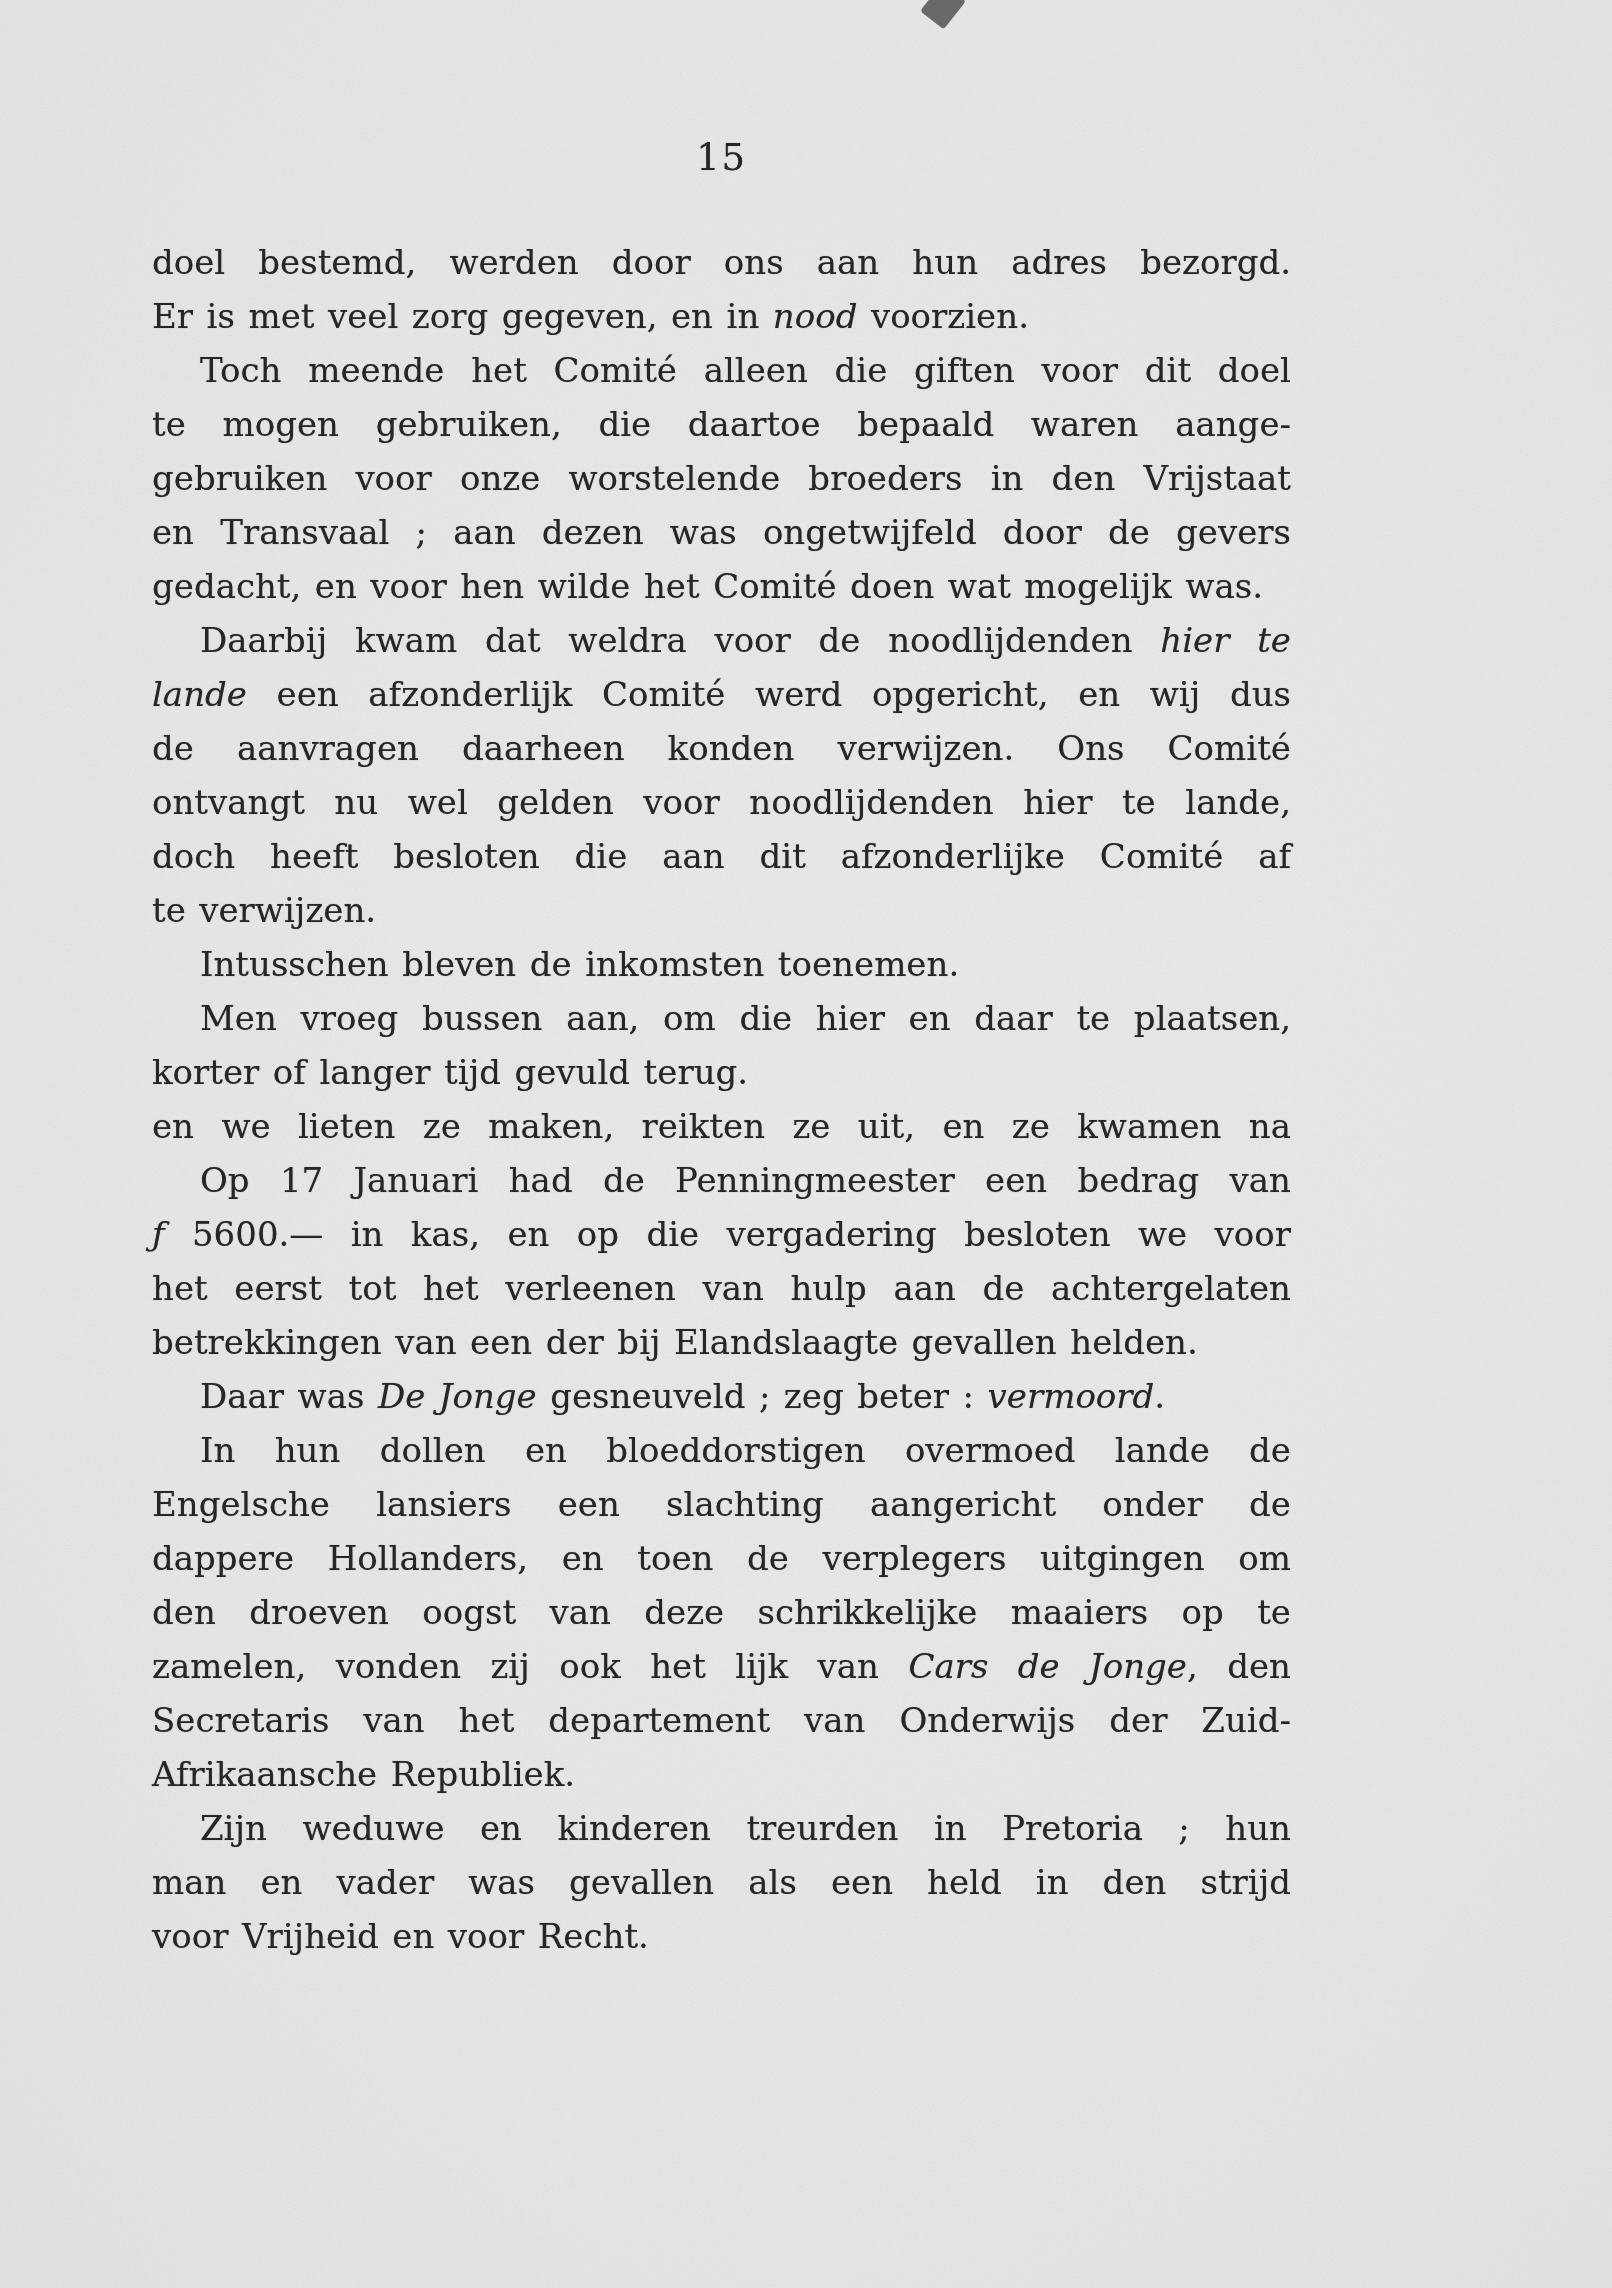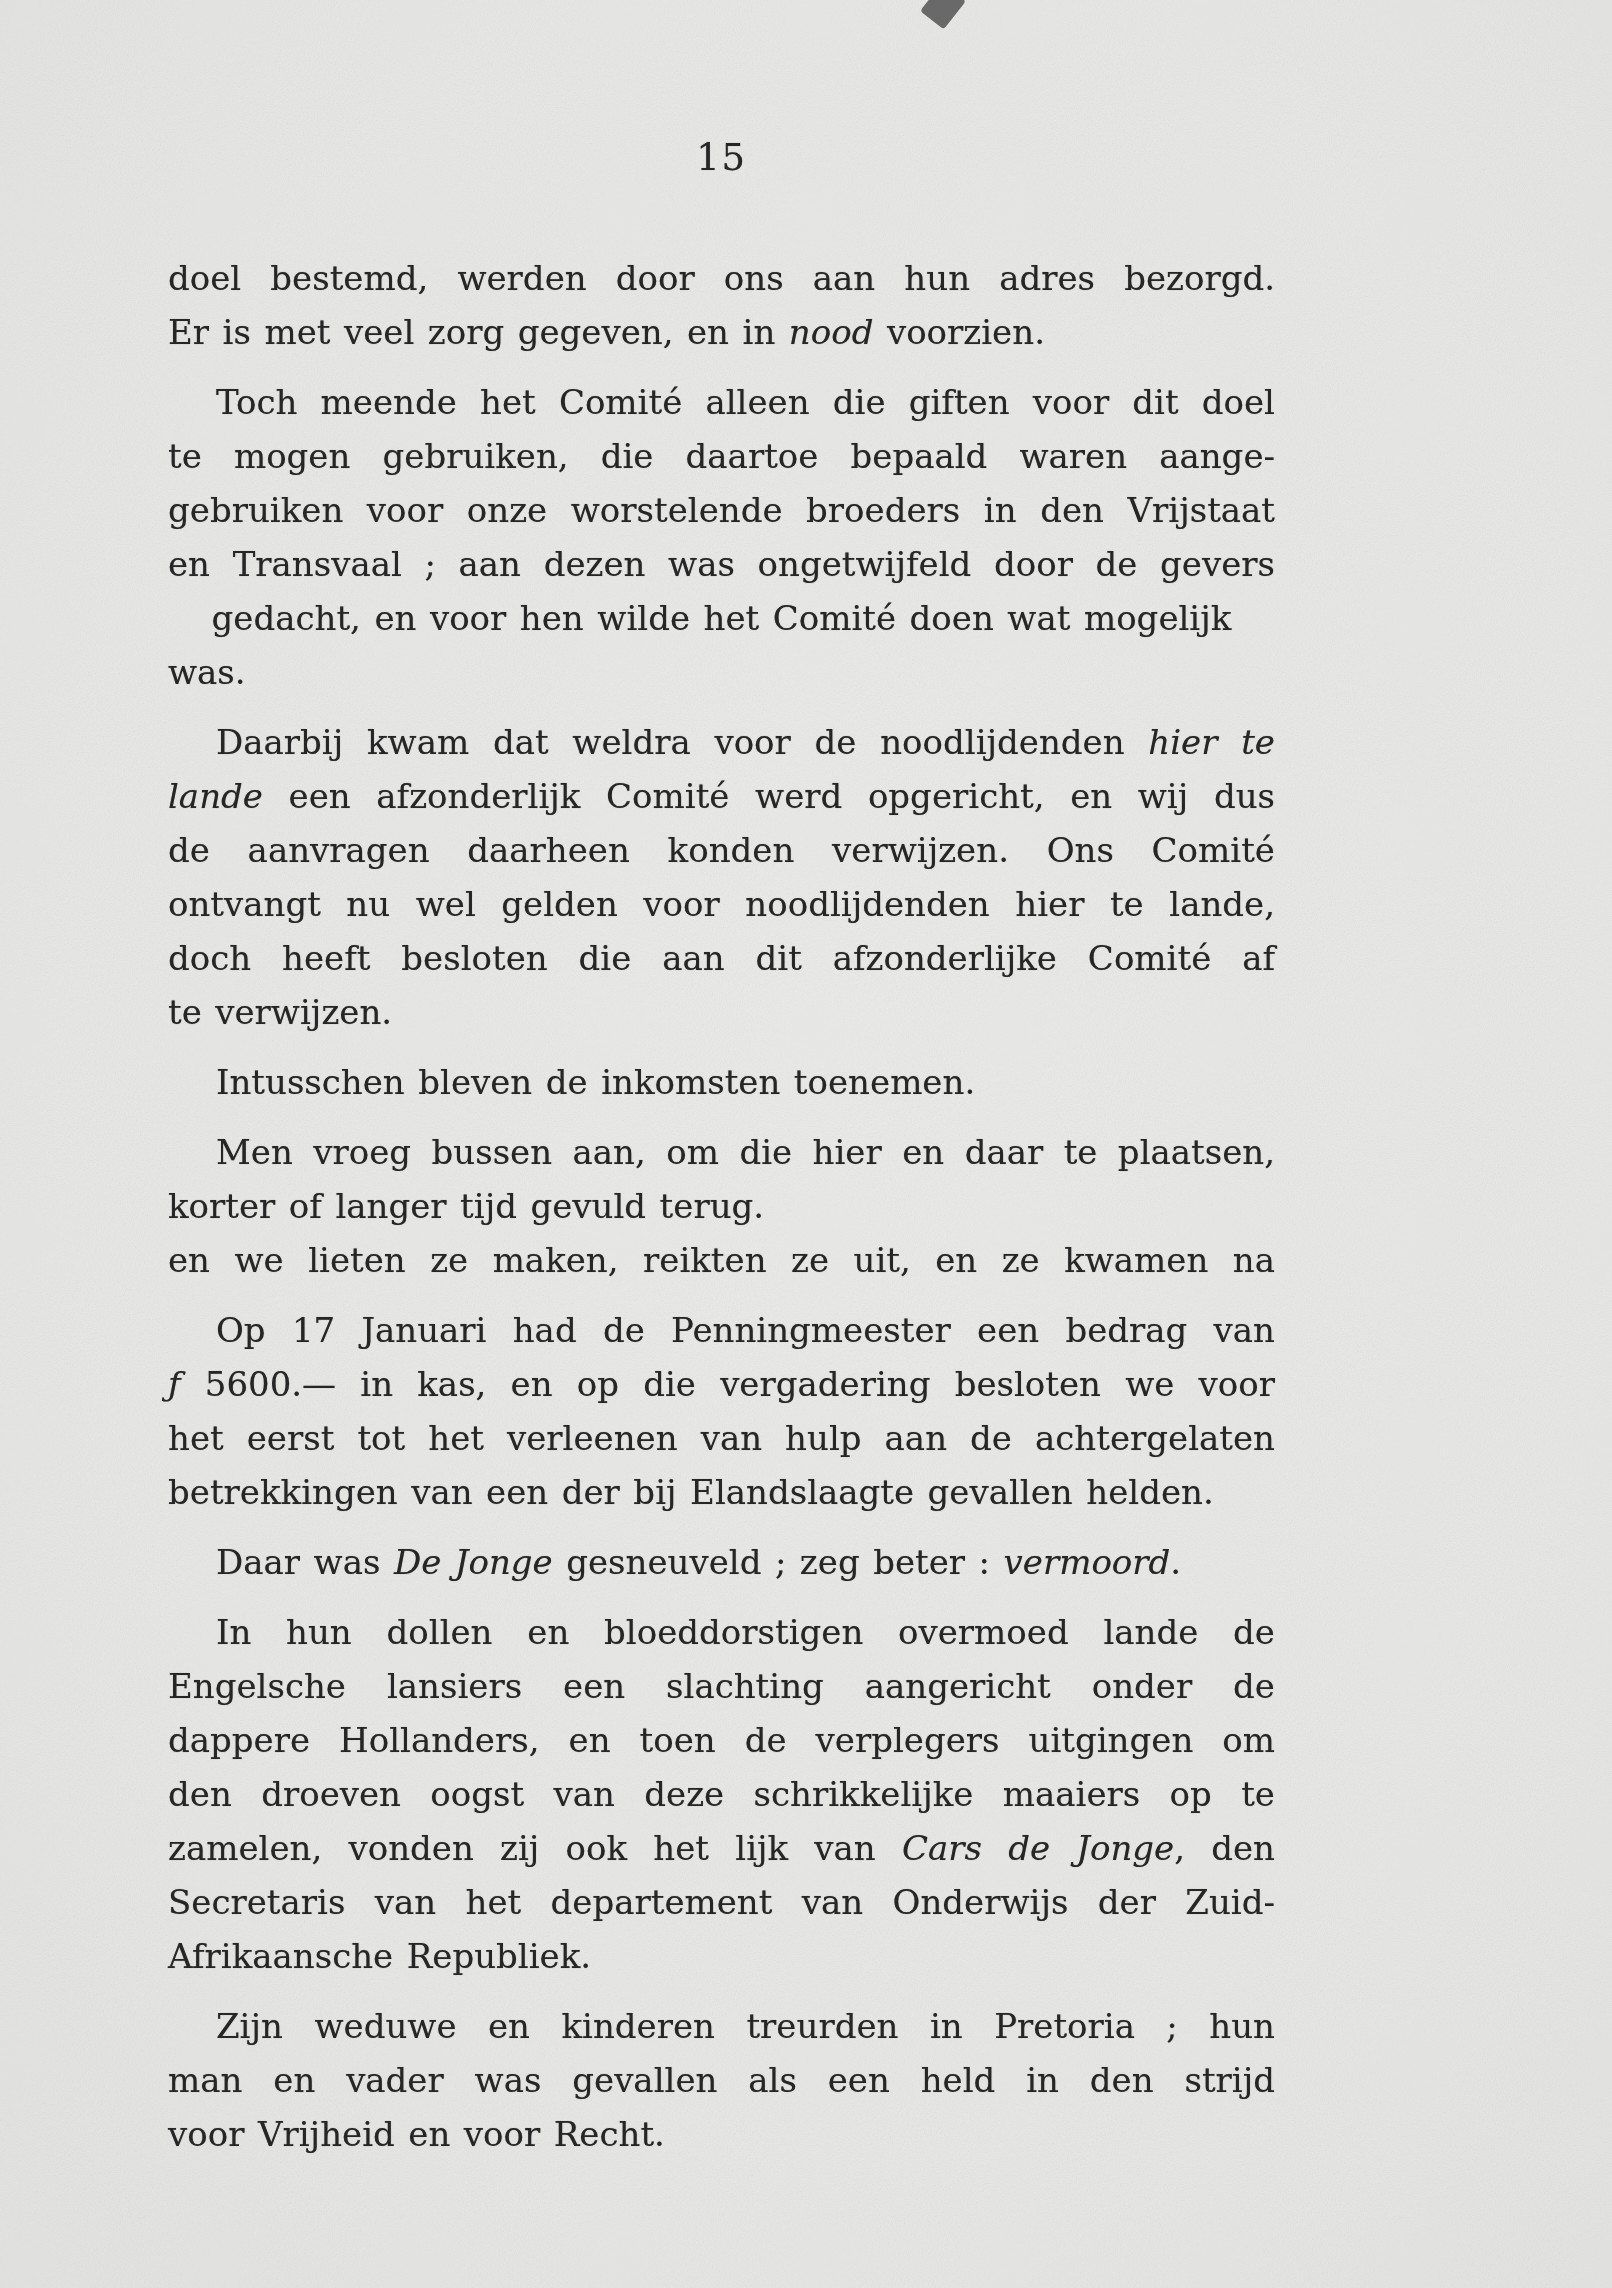--- a/index.html
+++ b/index.html
@@ -23,21 +23,21 @@
     position:absolute;top:136px;left:152px;width:1139px;
     text-align:center;font-size:37px;letter-spacing:1.8px;
     text-shadow:0 0 0.9px rgba(20,20,20,.45);
   }
   .text-block{
     position:absolute;top:235px;left:152px;width:1139px;
     font-size:34px;line-height:54px;
     text-shadow:0 0 0.9px rgba(20,20,20,.40);
     word-spacing:2.7px;
   }
-  .para{margin:16px;}
+  .para{margin:0;}
   .line{
     text-align:justify;
     -moz-text-align-last:justify;
     text-align-last:justify;
     white-space:nowrap; 
   }
   .line{white-space:normal;}
   .line.last{
     text-align:center;
     -moz-text-align-last:left;

